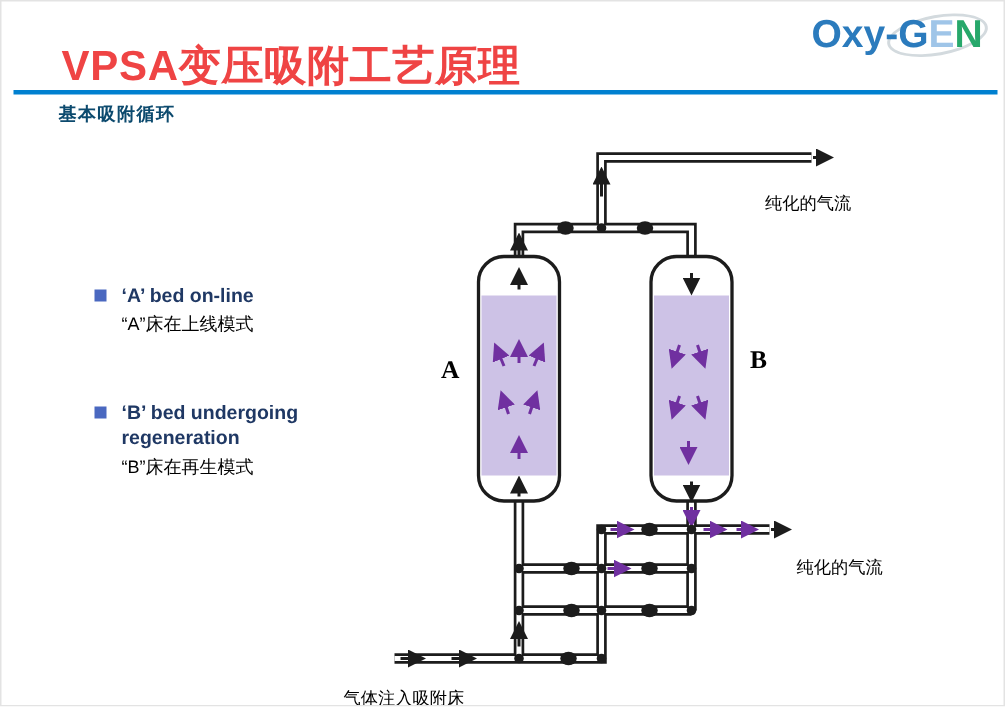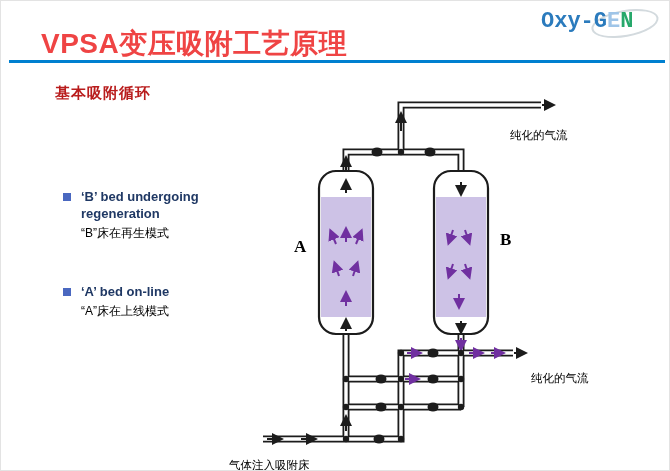--- a/index.html
+++ b/index.html
@@ -10,30 +10,30 @@
   }
   
   .page-title{
     position:absolute;left:40px;top:24px;margin:0;
     font-size:28px;font-weight:bold;color:#ef4444;letter-spacing:.5px;
   }
   .title-rule{
     position:absolute;left:8px;top:59px;width:656px;height:3px;background:#0080D0;
   }
   .section-heading{
-    position:absolute;left:38px;top:67px;margin:16px;
-    font-size:15px;font-weight:bold;color:#b91c1c;letter-spacing:1px;
+    position:absolute;left:38px;top:67px;margin:0;
+    font-size:12px;font-weight:bold;color:#0c4a6e;letter-spacing:1px;
   }
   
   .logo{position:absolute;right:8px;top:6px;width:120px;height:30px;}
   .logo .ring{
     position:absolute;left:50px;top:3px;width:64px;height:23px;
     border:2px solid #d3dade;border-radius:50%;transform:rotate(-10deg);
   }
-  .logo .txt{position:relative;font-size:22px;font-weight:bold;line-height:30px;white-space:nowrap;font-family:Liberation Mono, monospace;}
+  .logo .txt{position:relative;font-size:26px;font-weight:bold;line-height:30px;white-space:nowrap;}
   .lg-blue{color:#2b7bbd}.lg-light{color:#9fc5e8}.lg-green{color:#27a86b}
   
   .bullets{position:absolute;left:62px;top:188px;width:210px;list-style:none;margin:0;padding:0;}
   .bullets li{display:flex;gap:10px;margin-bottom:43px;}
   .sq{flex:0 0 auto;width:8px;height:8px;background:#4a68c0;margin-top:4px;}
   .b-head{font-size:13px;font-weight:bold;color:#1F3864;line-height:1.3;max-width:150px;}
   .b-sub{font-size:12px;color:#000;margin-top:3px;line-height:1.3;}
   
   .dlabel{position:absolute;font-size:11.5px;color:#000;white-space:nowrap;margin-top:13px;}
   .bed-letter{position:absolute;font-family:"Liberation Serif",serif;font-size:17px;font-weight:bold;color:#000;}
@@ -50,29 +50,29 @@
   </div>
 
   <h1 class="page-title">VPSA变压吸附工艺原理</h1>
   <div class="title-rule"></div>
   <h2 class="section-heading">基本吸附循环</h2>
 
   <ul class="bullets">
     <li>
       <span class="sq"></span>
       <div>
-        <div class="b-head">‘B’ bed undergoing regeneration</div>
-        <div class="b-sub">“B”床在再生模式</div>
+        <div class="b-head">‘A’ bed on-line</div>
+        <div class="b-sub">“A”床在上线模式</div>
       </div>
     </li>
     <li>
       <span class="sq"></span>
       <div>
-        <div class="b-head">‘A’ bed on-line</div>
-        <div class="b-sub">“A”床在上线模式</div>
+        <div class="b-head">‘B’ bed undergoing regeneration</div>
+        <div class="b-sub">“B”床在再生模式</div>
       </div>
     </li>
   </ul>
 
   <svg class="diagram" width="670" height="471" viewBox="0 0 670 471">
     <defs>
       <marker id="ab" markerWidth="6" markerHeight="6" refX="4" refY="3" orient="auto">
         <path d="M0 0 L6 3 L0 6 Z" fill="#1c1c1c"></path>
       </marker>
       <marker id="ap" markerWidth="6" markerHeight="6" refX="4" refY="3" orient="auto">

